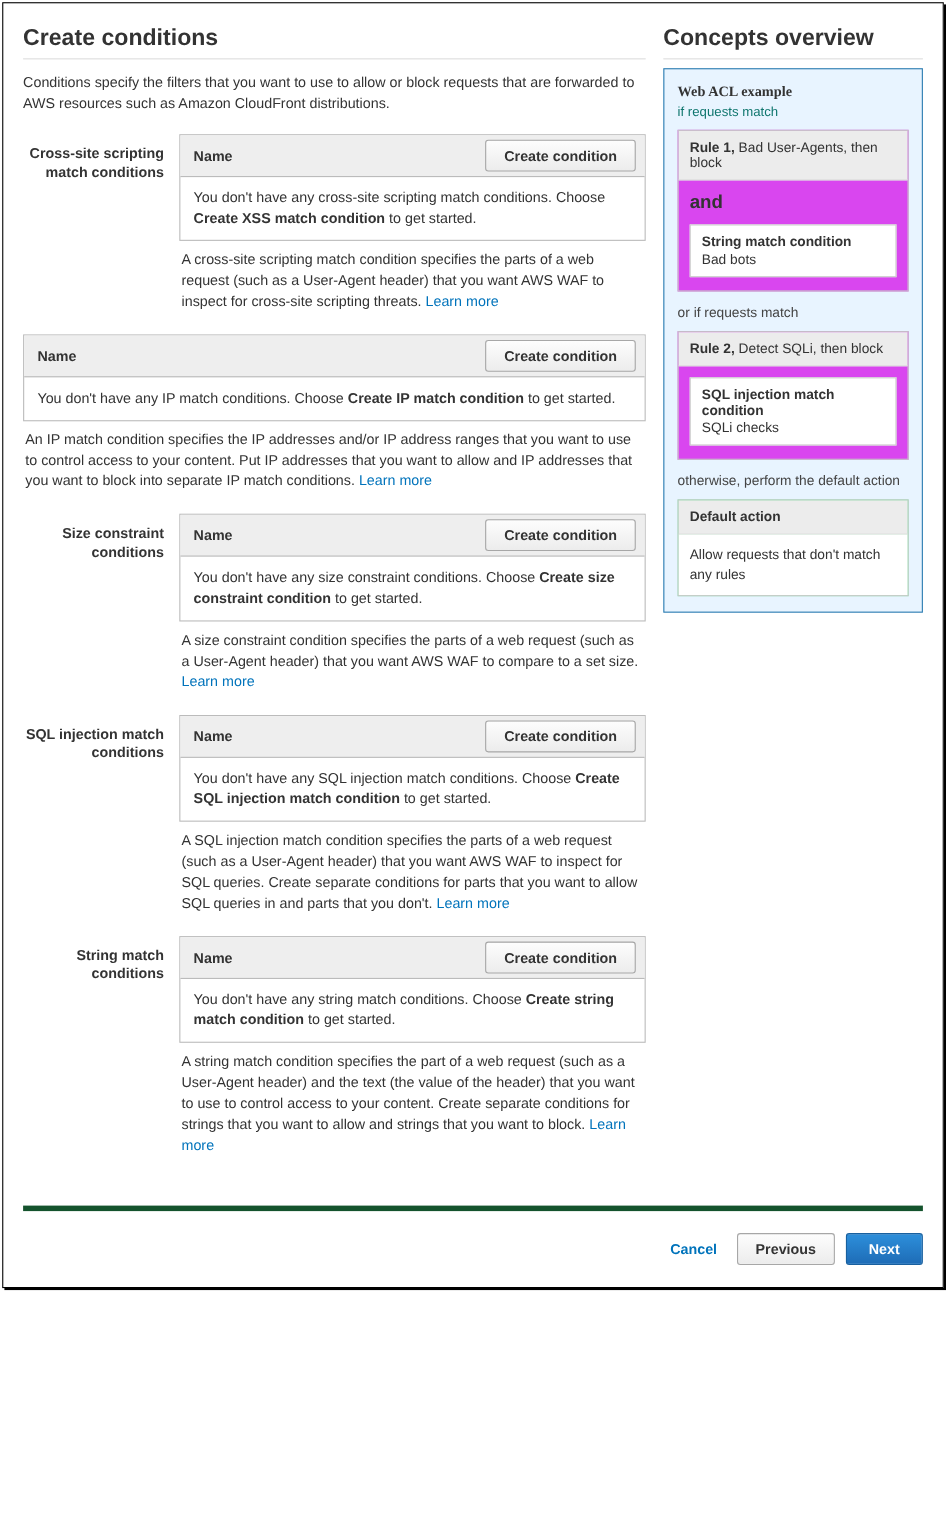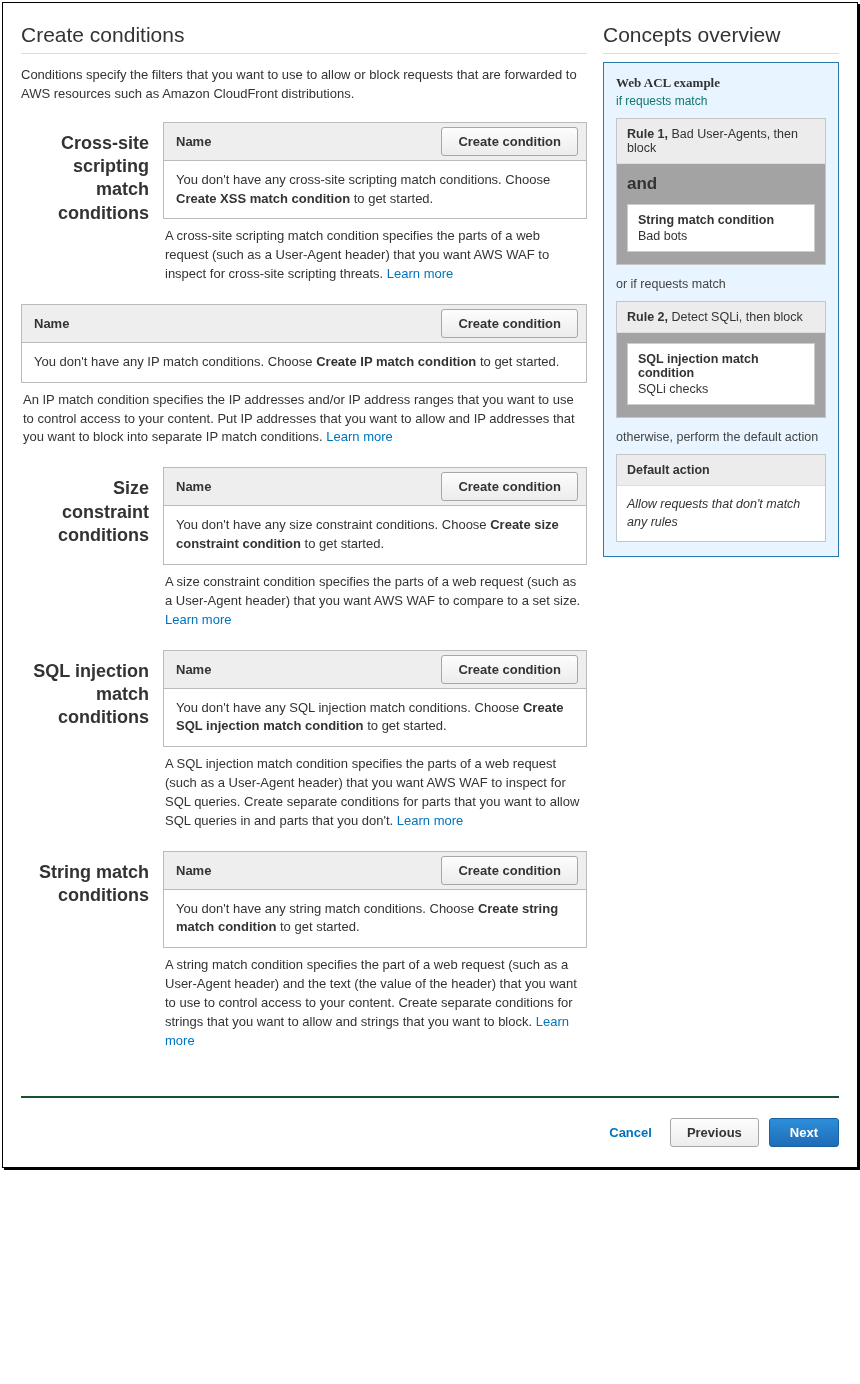--- a/index.html
+++ b/index.html
@@ -16,41 +16,41 @@
     margin: 2px;
     padding: 20px 18px 20px 18px;
     box-shadow: 2px 2px 0 #000;
     position: relative;
   }
   .page-inner { display: flex; }
   .main { flex: 0 0 566px; margin-right: 16px; }
   .side { flex: 1; }
   h1.section-title {
     font-size: 21px;
-    font-weight: 400;
+    font-weight: 700;
     margin: 0 0 8px 0;
     padding-bottom: 6px;
     border-bottom: 1px solid #ddd;
     color: #333;
   }
   .intro {
     margin: 12px 0 18px 0;
     line-height: 1.45;
   }
   .condition-block {
     display: flex;
     margin-bottom: 20px;
   }
   .cond-label {
     flex: 0 0 142px;
     text-align: right;
     font-weight: 700;
     padding-right: 14px;
     padding-top: 10px;
-    font-size: 18px;
+    font-size: 13px;
     line-height: 1.3;
   }
   .cond-body { flex: 1; }
   .cond-box {
     border: 1px solid #bbb;
   }
   .cond-header {
     display: flex;
     align-items: center;
     justify-content: space-between;
@@ -98,21 +98,21 @@
     margin-bottom: 3px;
     font-family: Liberation Serif, serif;
   }
   .concepts-subtitle {
     font-size: 12px;
     color: #0f766e;
     margin-bottom: 10px;
   }
   .rule-box {
     border: 1px solid #c5c5c5;
-    background: #a3a3a3;
+    background: #d946ef;
     margin-bottom: 12px;
     padding-bottom: 10px;
   }
   .rule-header {
     background: #ececec;
     border-bottom: 1px solid #ddd;
     padding: 8px 10px;
     font-size: 12.5px;
   }
   .rule-header strong { font-weight: 700; }
@@ -143,26 +143,25 @@
     border-bottom: 1px solid #ddd;
     padding: 8px 10px;
     font-weight: 700;
     font-size: 12.5px;
   }
   .default-body {
     background: #fff;
     padding: 10px 10px;
     font-size: 12.5px;
     line-height: 1.4;
-    font-style: italic;
   }
 
   .footer {
     margin-top: 26px;
-    border-top: 2px solid #14532d;
+    border-top: 5px solid #14532d;
     padding-top: 20px;
     display: flex;
     justify-content: flex-end;
     align-items: center;
     gap: 10px;
   }
   .link-cancel {
     color: #0073bb;
     font-weight: 700;
     font-size: 13px;

